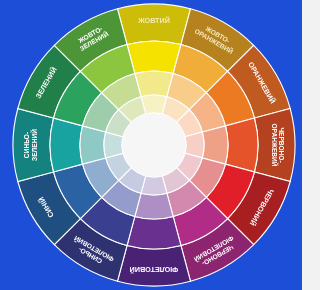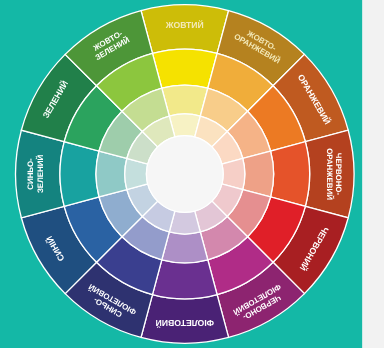--- a/index.html
+++ b/index.html
@@ -6,21 +6,21 @@
   html,body{margin:0;padding:0;}
   body{
     width:302px;height:290px;
     background:#f2f2f2;
     font-family:"Liberation Sans", sans-serif;
     overflow:hidden;
   }
   #wheel-figure{
     position:relative;
     width:302px;height:290px;
-    background:#14b8a6;
+    background:#1d4ed8;
   }
   #wheel-svg{display:block;width:302px;height:290px;}
   .sector-path{stroke:#ffffff;stroke-width:1.1;}
   .hub{fill:#f6f6f6;stroke:#ffffff;stroke-width:1;}
 </style>
 </head>
 <body>
 
 <div id="wheel-figure">
   <svg id="wheel-svg" viewBox="0 0 302 290" xmlns="http://www.w3.org/2000/svg">

